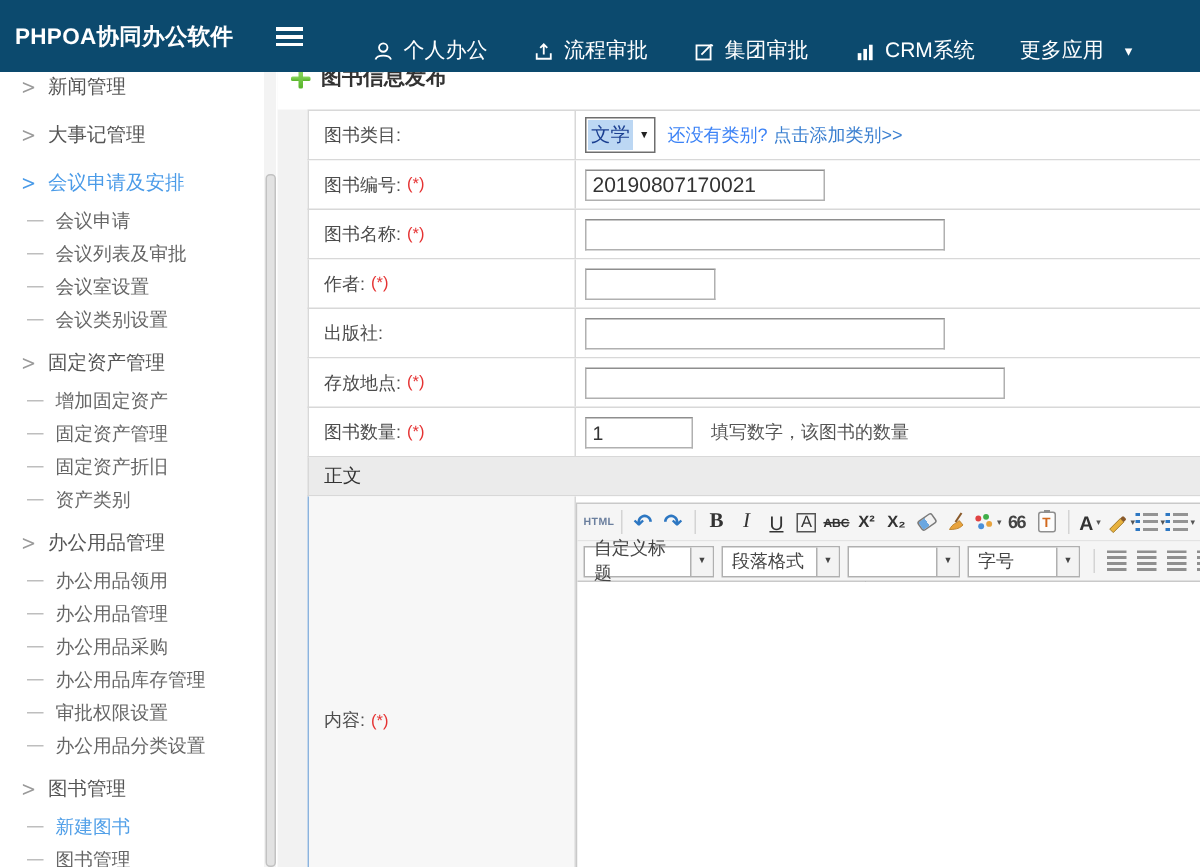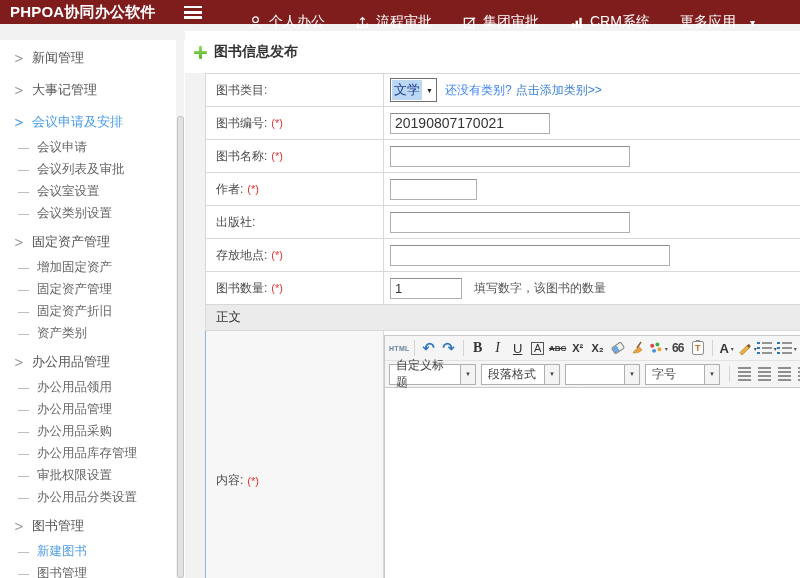--- a/index.html
+++ b/index.html
@@ -1,20 +1,20 @@
 <!DOCTYPE html>
 <html><head>
 <meta charset="utf-8">
 <style>
   * { margin:0; padding:0; box-sizing:border-box; }
   html,body { width:800px; height:578px; }
   body { position:relative; overflow:hidden; font-family:"Liberation Sans","DejaVu Sans",sans-serif; background:#f2f2f2; }
 
   
-  .header { position:absolute; left:0; top:0; width:800px; height:24px; background:#7f1d1d; display:flex; align-items:center; z-index:5; }
+  .header { position:absolute; left:0; top:0; width:800px; height:48px; background:#0c4a6e; display:flex; align-items:center; z-index:5; }
   .brand { width:172px; padding-left:10px; color:#fff; font-size:15px; font-weight:bold; letter-spacing:0.2px; }
   .hamburger { width:18px; height:13px; margin:0 0 0 12px; background:repeating-linear-gradient(to bottom,#fff 0 2.5px,transparent 2.5px 5.2px); cursor:pointer; }
   .topnav { display:flex; margin-left:24px;margin-top:20px; }
   .topnav-item { display:flex; align-items:center; gap:6px; color:#fff; font-size:14px; margin-right:30px; cursor:pointer; }
   .topnav-item svg { display:block; }
   .top-caret { color:#fff; font-size:10px; margin-left:-22px; }
 
   
   .sidebar { position:absolute; left:0; top:40px; width:185px; height:538px; background:#fff; padding-top:4px; }
   .side-section { height:28px; display:flex; align-items:center; gap:8px; padding-left:14px; font-size:13px; color:#555; cursor:pointer; }

